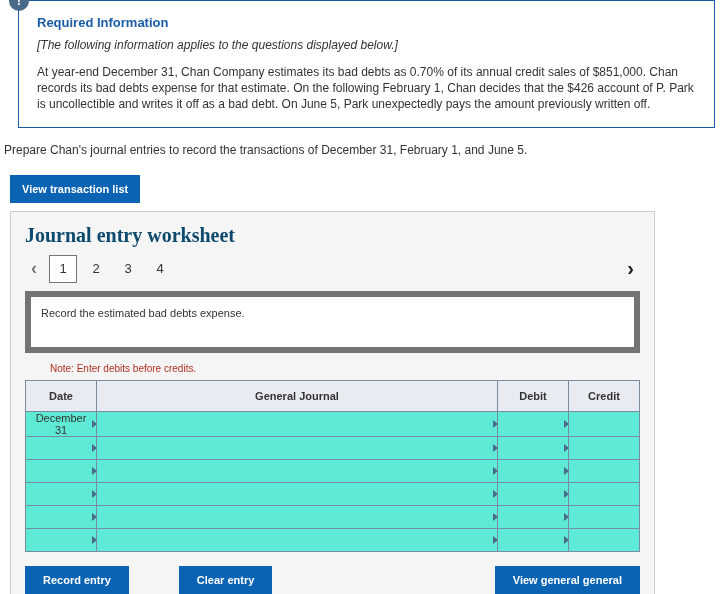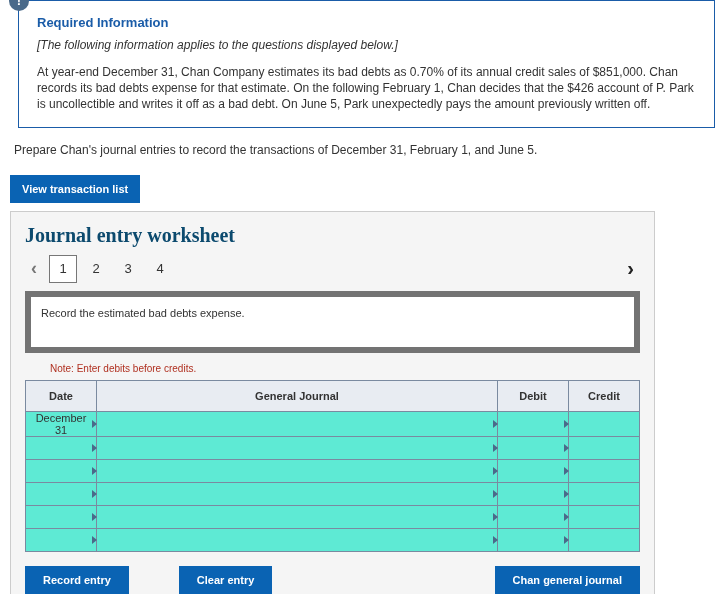--- a/index.html
+++ b/index.html
@@ -43,21 +43,21 @@
     color: #333;
     margin-bottom: 12px;
   }
   .req-body {
     font-size: 12px;
     line-height: 1.35;
     color: #333;
   }
   .prepare {
     font-size: 12px;
-    margin: 4px 0 18px 14px;
+    margin: 4px 0 18px 4px;
     color: #333;
   }
   .btn-blue {
     display: inline-block;
     background: #0a63b3;
     color: #fff;
     font-size: 11px;
     font-weight: bold;
     padding: 8px 12px;
     margin-left: 10px;
@@ -258,18 +258,18 @@
           <td class="col-amt cell-tick"></td>
           <td class="col-amt"></td>
         </tr>
       </tbody>
   </table>
 
   <div class="btn-row">
     <div class="btn-blue">Record entry</div>
     <div class="gap"></div>
     <div class="btn-blue">Clear entry</div>
-    <div class="btn-blue right">Chan general journal</div>
+    <div class="btn-blue right">View general general</div>
   </div>
 </div>
 
 
 
 
 </body></html>

